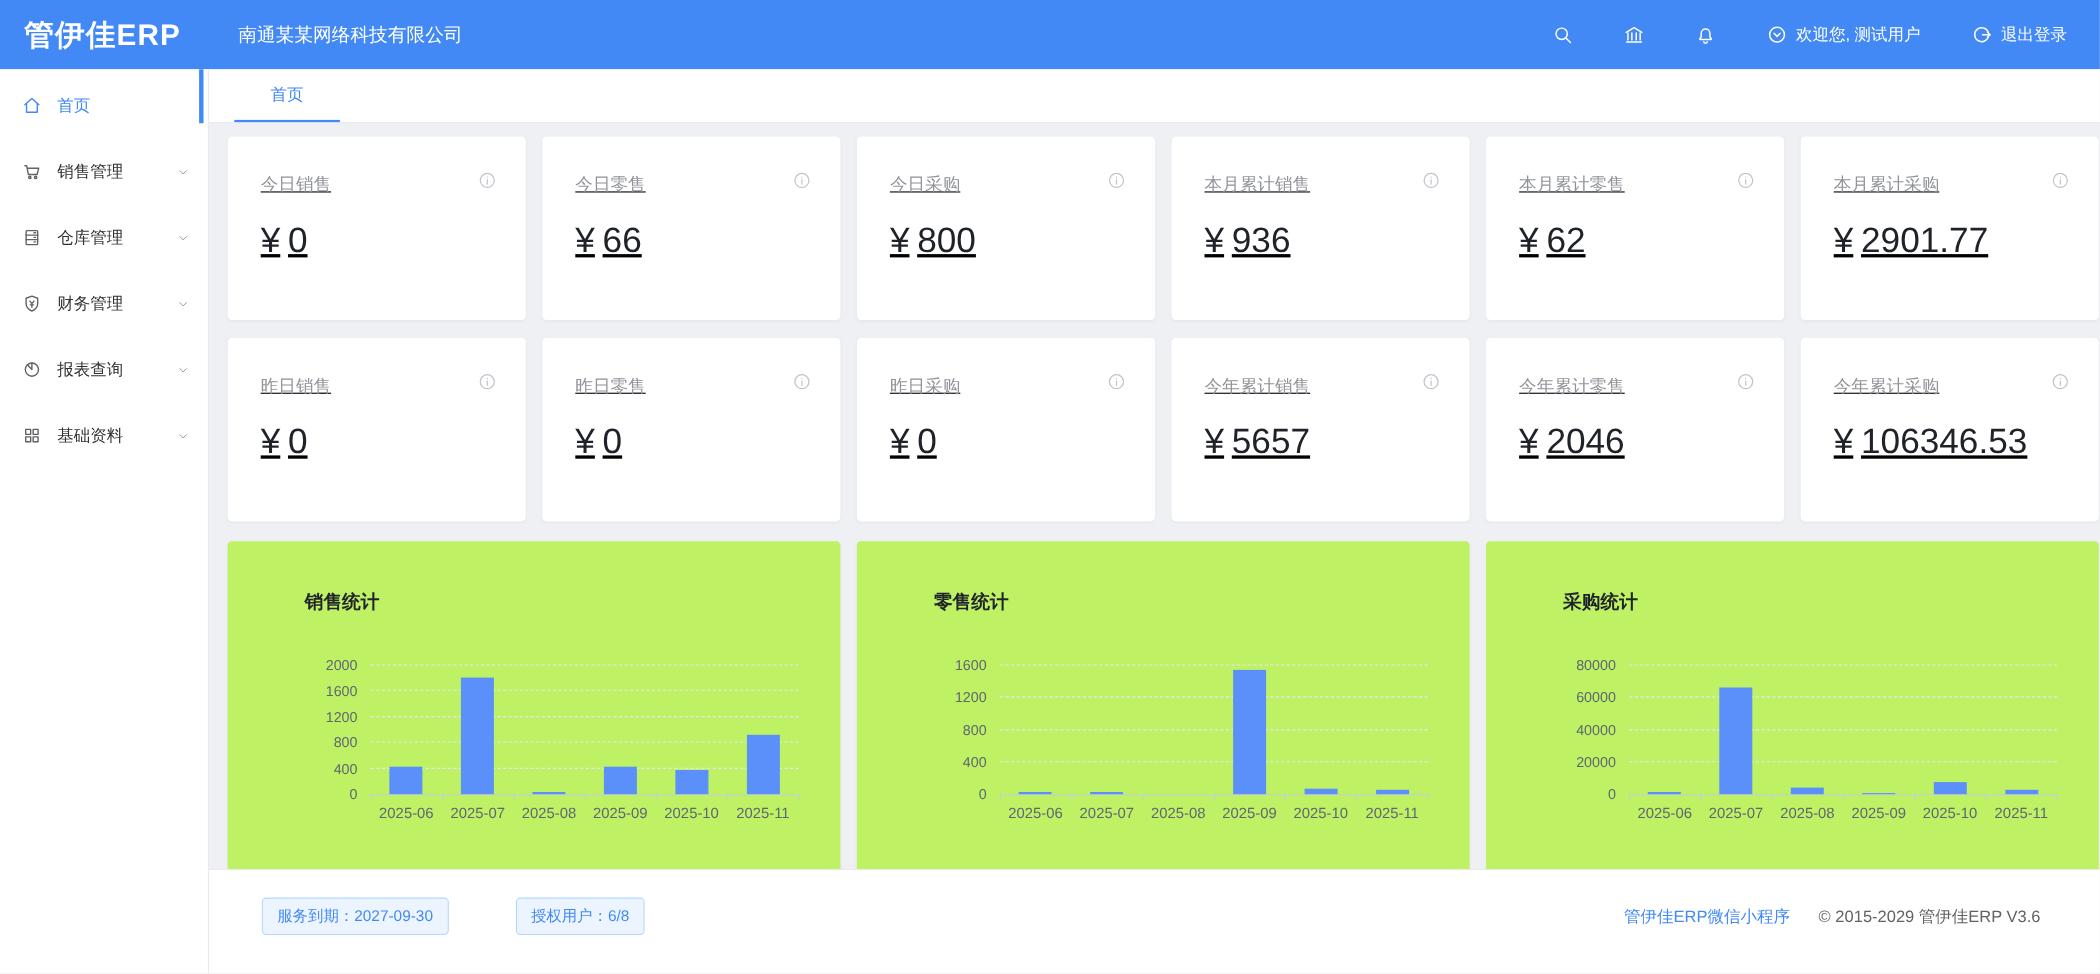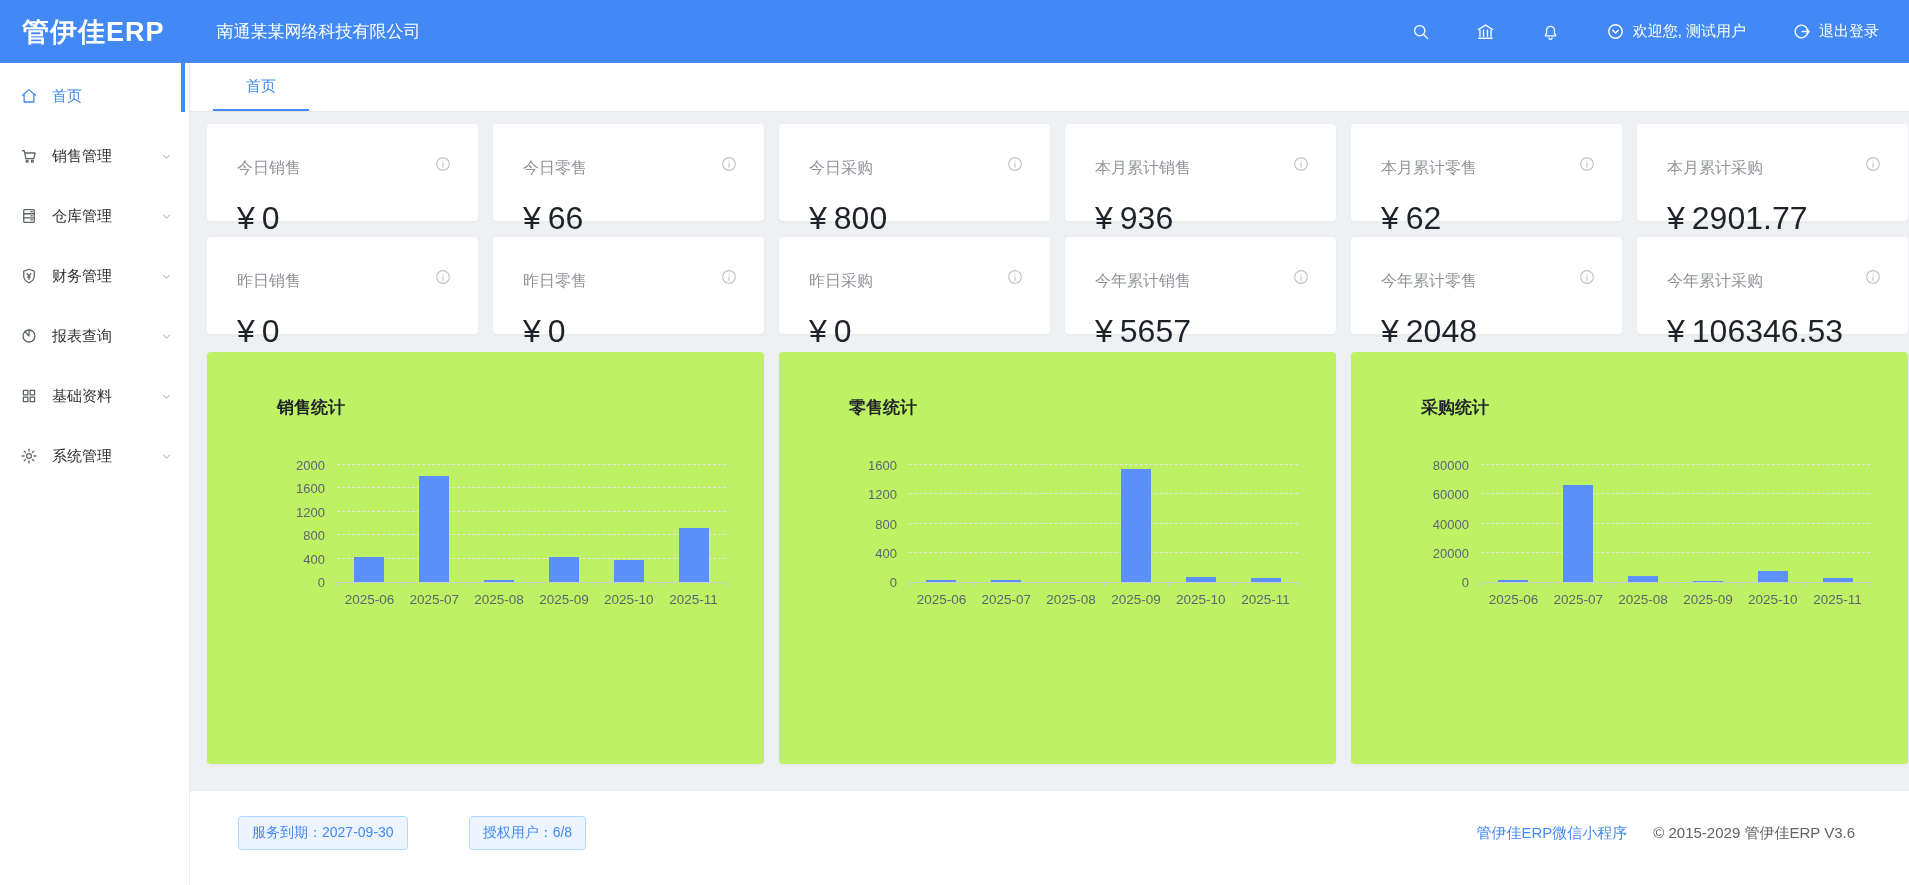--- a/index.html
+++ b/index.html
@@ -34,22 +34,22 @@
 
   
   .tabbar { height:49px; background:#fff; border-bottom:1px solid #e4e7ed;
     display:flex; padding-left:23px; flex:none; }
   .tab { width:96px; display:flex; align-items:center; justify-content:center;
     font-size:15px; color:#4289f5; border-bottom:2px solid #4289f5; cursor:pointer; }
 
   
   .content { flex:1; padding:12px 1px 0 17px; overflow:hidden; }
   .stats-grid { display:grid; grid-template-columns:repeat(6,1fr); gap:16px 15px; }
-  .stat-card { background:#fff; border-radius:4px; height:97px; padding:34px 36px 0 30px;
-    box-shadow:0 1px 3px rgba(0,0,0,.04); position:relative; }
+  .stat-card { background:#fff; border-radius:4px; height:167px; padding:34px 36px 0 30px;
+    box-shadow:0 1px 3px rgba(0,0,0,.04); position:relative;text-decoration:underline; }
   .stat-label { font-size:16px; color:#909399; }
   .stat-info { position:absolute; right:26px; top:31px; color:#c0c4cc; cursor:pointer; }
   .stat-info svg { width:18px; height:18px; stroke-width:1.5; }
   .stat-value { margin-top:21px; font-size:32px; font-weight:500; color:#1f2329; display:flex; gap:7px; }
 
   .charts-grid { display:grid; grid-template-columns:repeat(3,1fr); gap:15px; margin-top:18px; }
   .chart-card { background:#bef264; border-radius:4px; height:412px;
     box-shadow:0 1px 3px rgba(0,0,0,.04); }
   .chart-title { margin:44px 0 0 70px; font-size:17px; font-weight:bold; color:#1f2329; }
   .chart-body { margin:46px 38px 0 130px; position:relative; }
@@ -203,34 +203,20 @@
             <rect x="13.5" y="13.5" width="6" height="6"></rect>
           </svg>
         </span>
         <span>基础资料</span>
         <span class="icon chev">
           <svg viewBox="0 0 24 24">
             <path d="M6.5 9.5 12 15l5.5-5.5"></path>
           </svg>
         </span>
       </div>
-      <div class="side-item">
-        <span class="icon">
-          <svg viewBox="0 0 24 24">
-            <circle cx="12" cy="12" r="3.2"></circle>
-            <path d="M12 2.8v2.7M12 18.5v2.7M2.8 12h2.7M18.5 12h2.7M5.5 5.5l1.9 1.9M16.6 16.6l1.9 1.9M18.5 5.5l-1.9 1.9M7.4 16.6l-1.9 1.9"></path>
-          </svg>
-        </span>
-        <span>系统管理</span>
-        <span class="icon chev">
-          <svg viewBox="0 0 24 24">
-            <path d="M6.5 9.5 12 15l5.5-5.5"></path>
-          </svg>
-        </span>
-      </div>
     </aside>
 
   <div class="main">
     <div class="tab-accent"></div>
     <div class="tabbar">
       <div class="tab">首页</div>
     </div>
 
     <div class="content">
       <div class="stats-grid" id="stats">
@@ -367,21 +353,21 @@
           <div class="stat-card">
             <div class="stat-label">今年累计零售</div>
             <span class="icon stat-info">
               <svg viewBox="0 0 24 24">
                 <circle cx="12" cy="12" r="8.5"></circle>
                 <path d="M12 8.1v.2M12 11.2v5.2"></path>
               </svg>
             </span>
             <div class="stat-value">
               <span>¥</span>
-              <span>2048</span>
+              <span>2046</span>
             </div>
           </div>
           <div class="stat-card">
             <div class="stat-label">今年累计采购</div>
             <span class="icon stat-info">
               <svg viewBox="0 0 24 24">
                 <circle cx="12" cy="12" r="8.5"></circle>
                 <path d="M12 8.1v.2M12 11.2v5.2"></path>
               </svg>
             </span>

